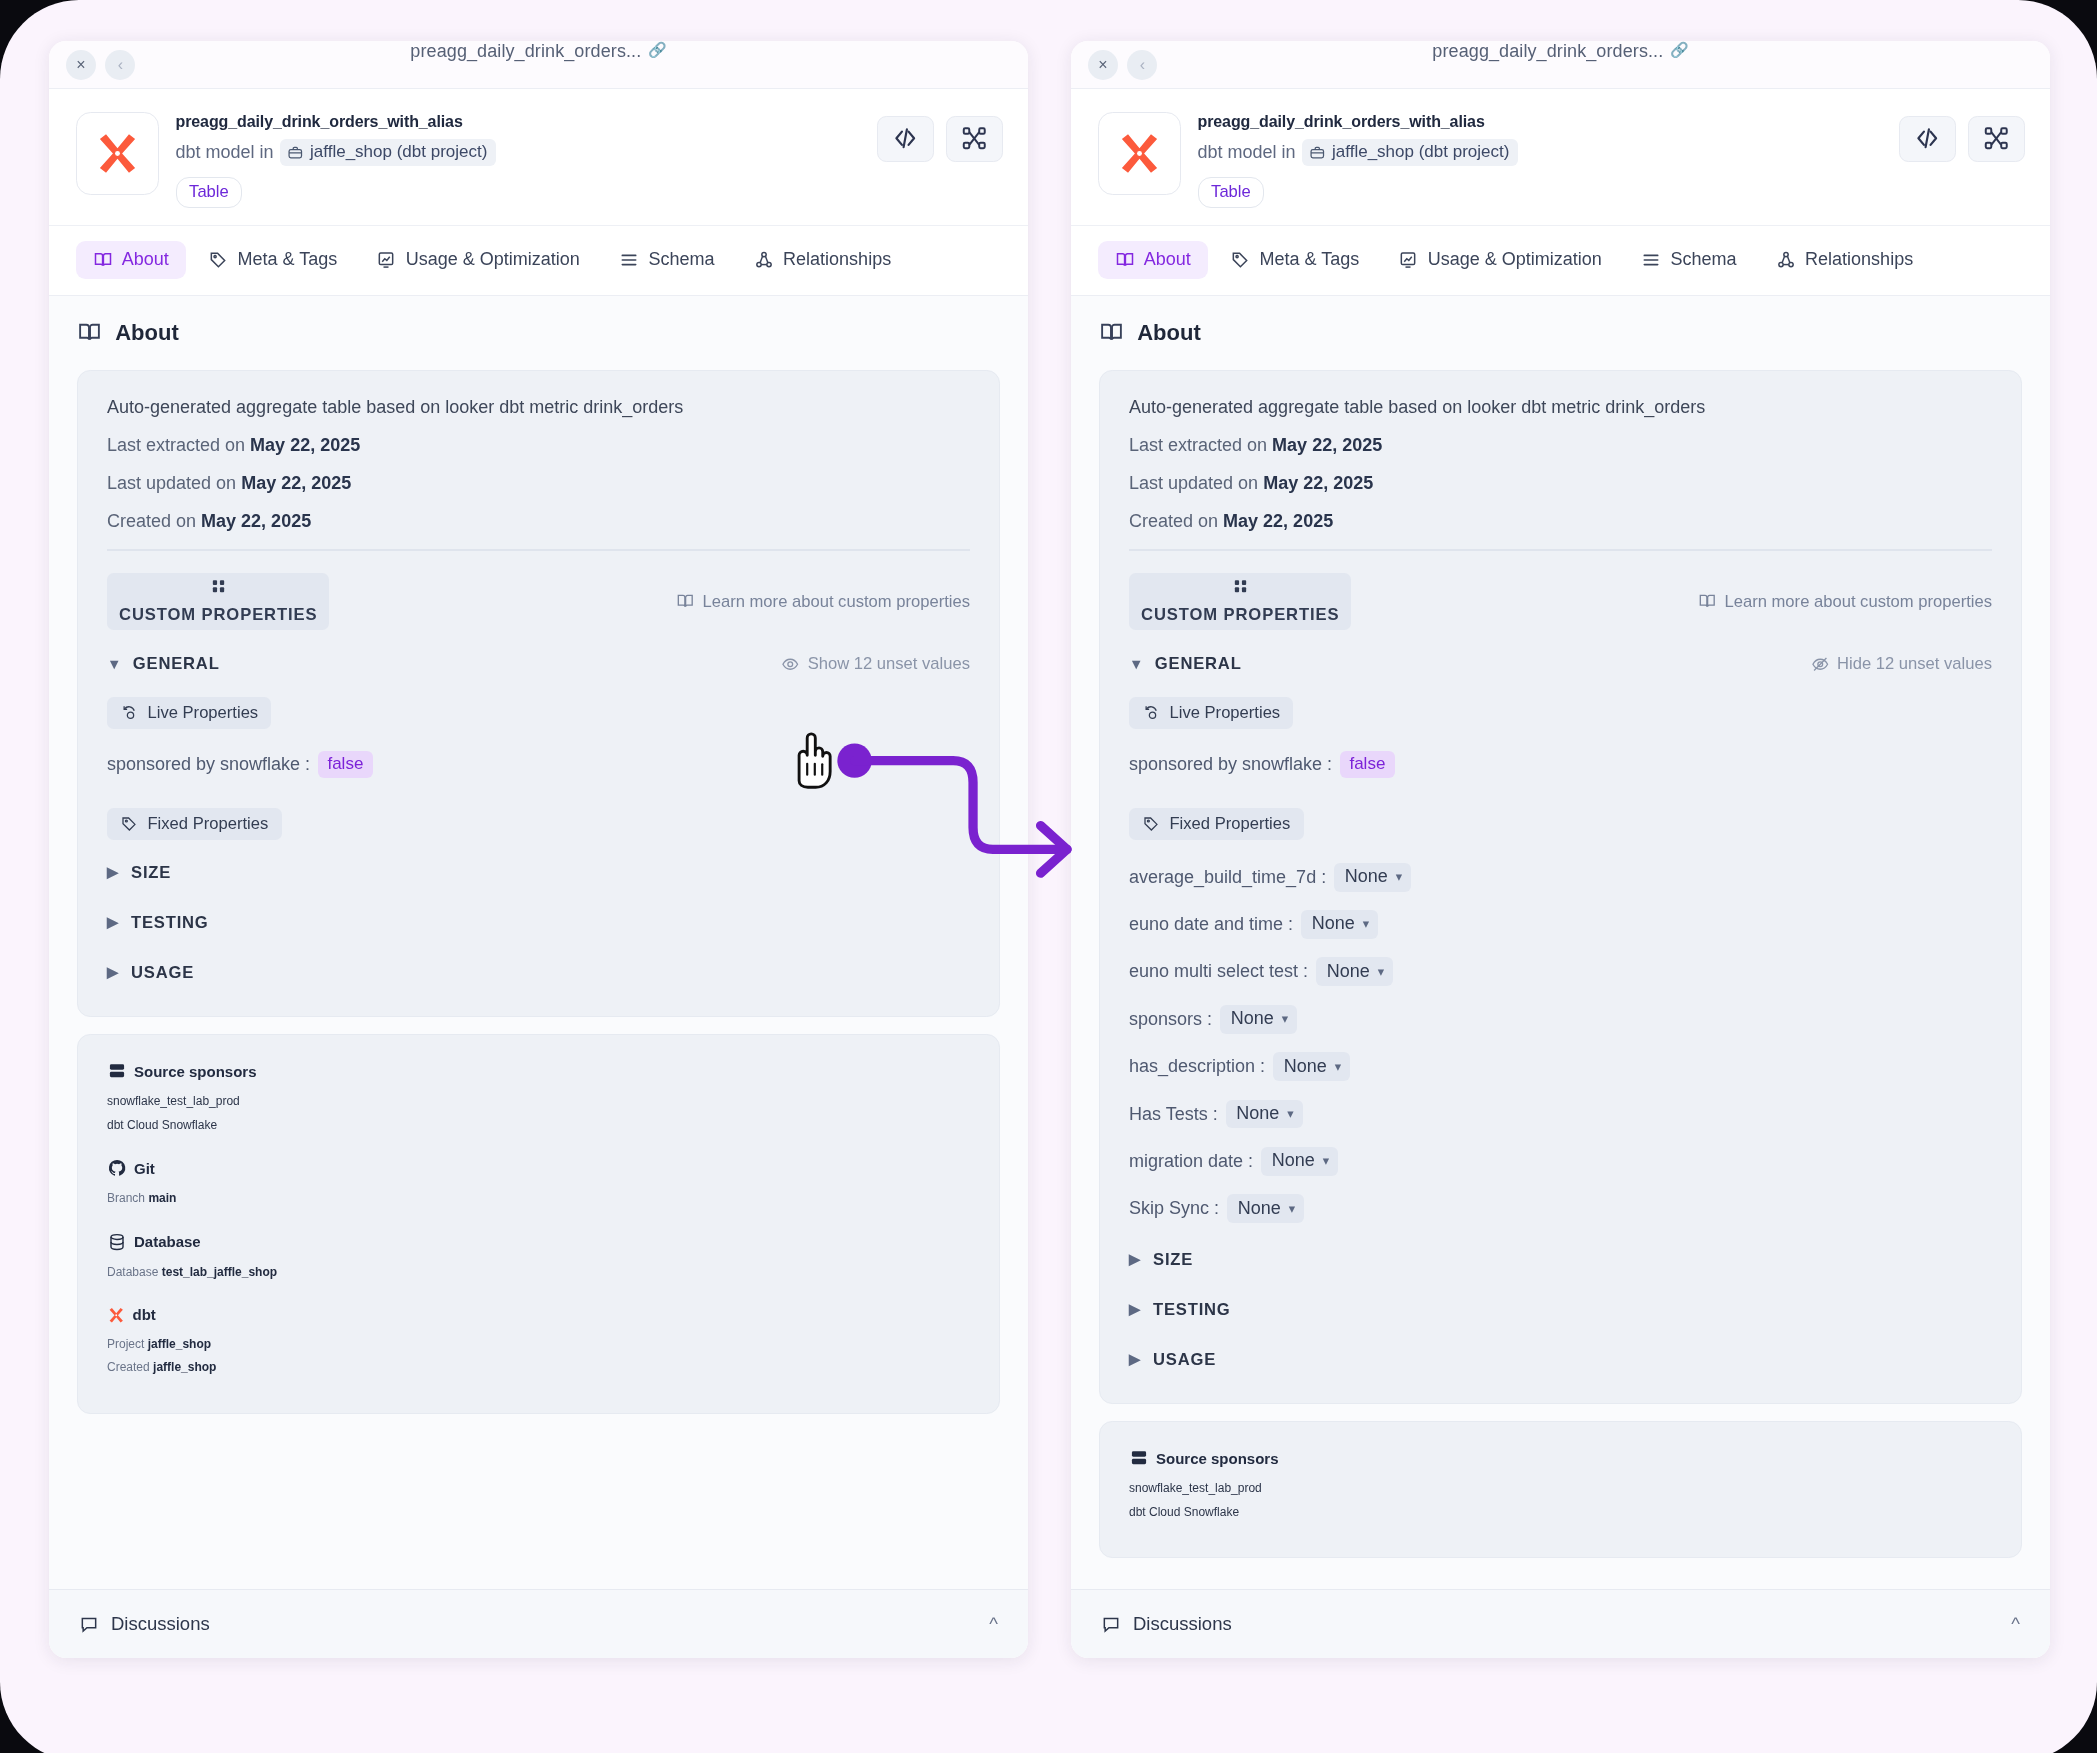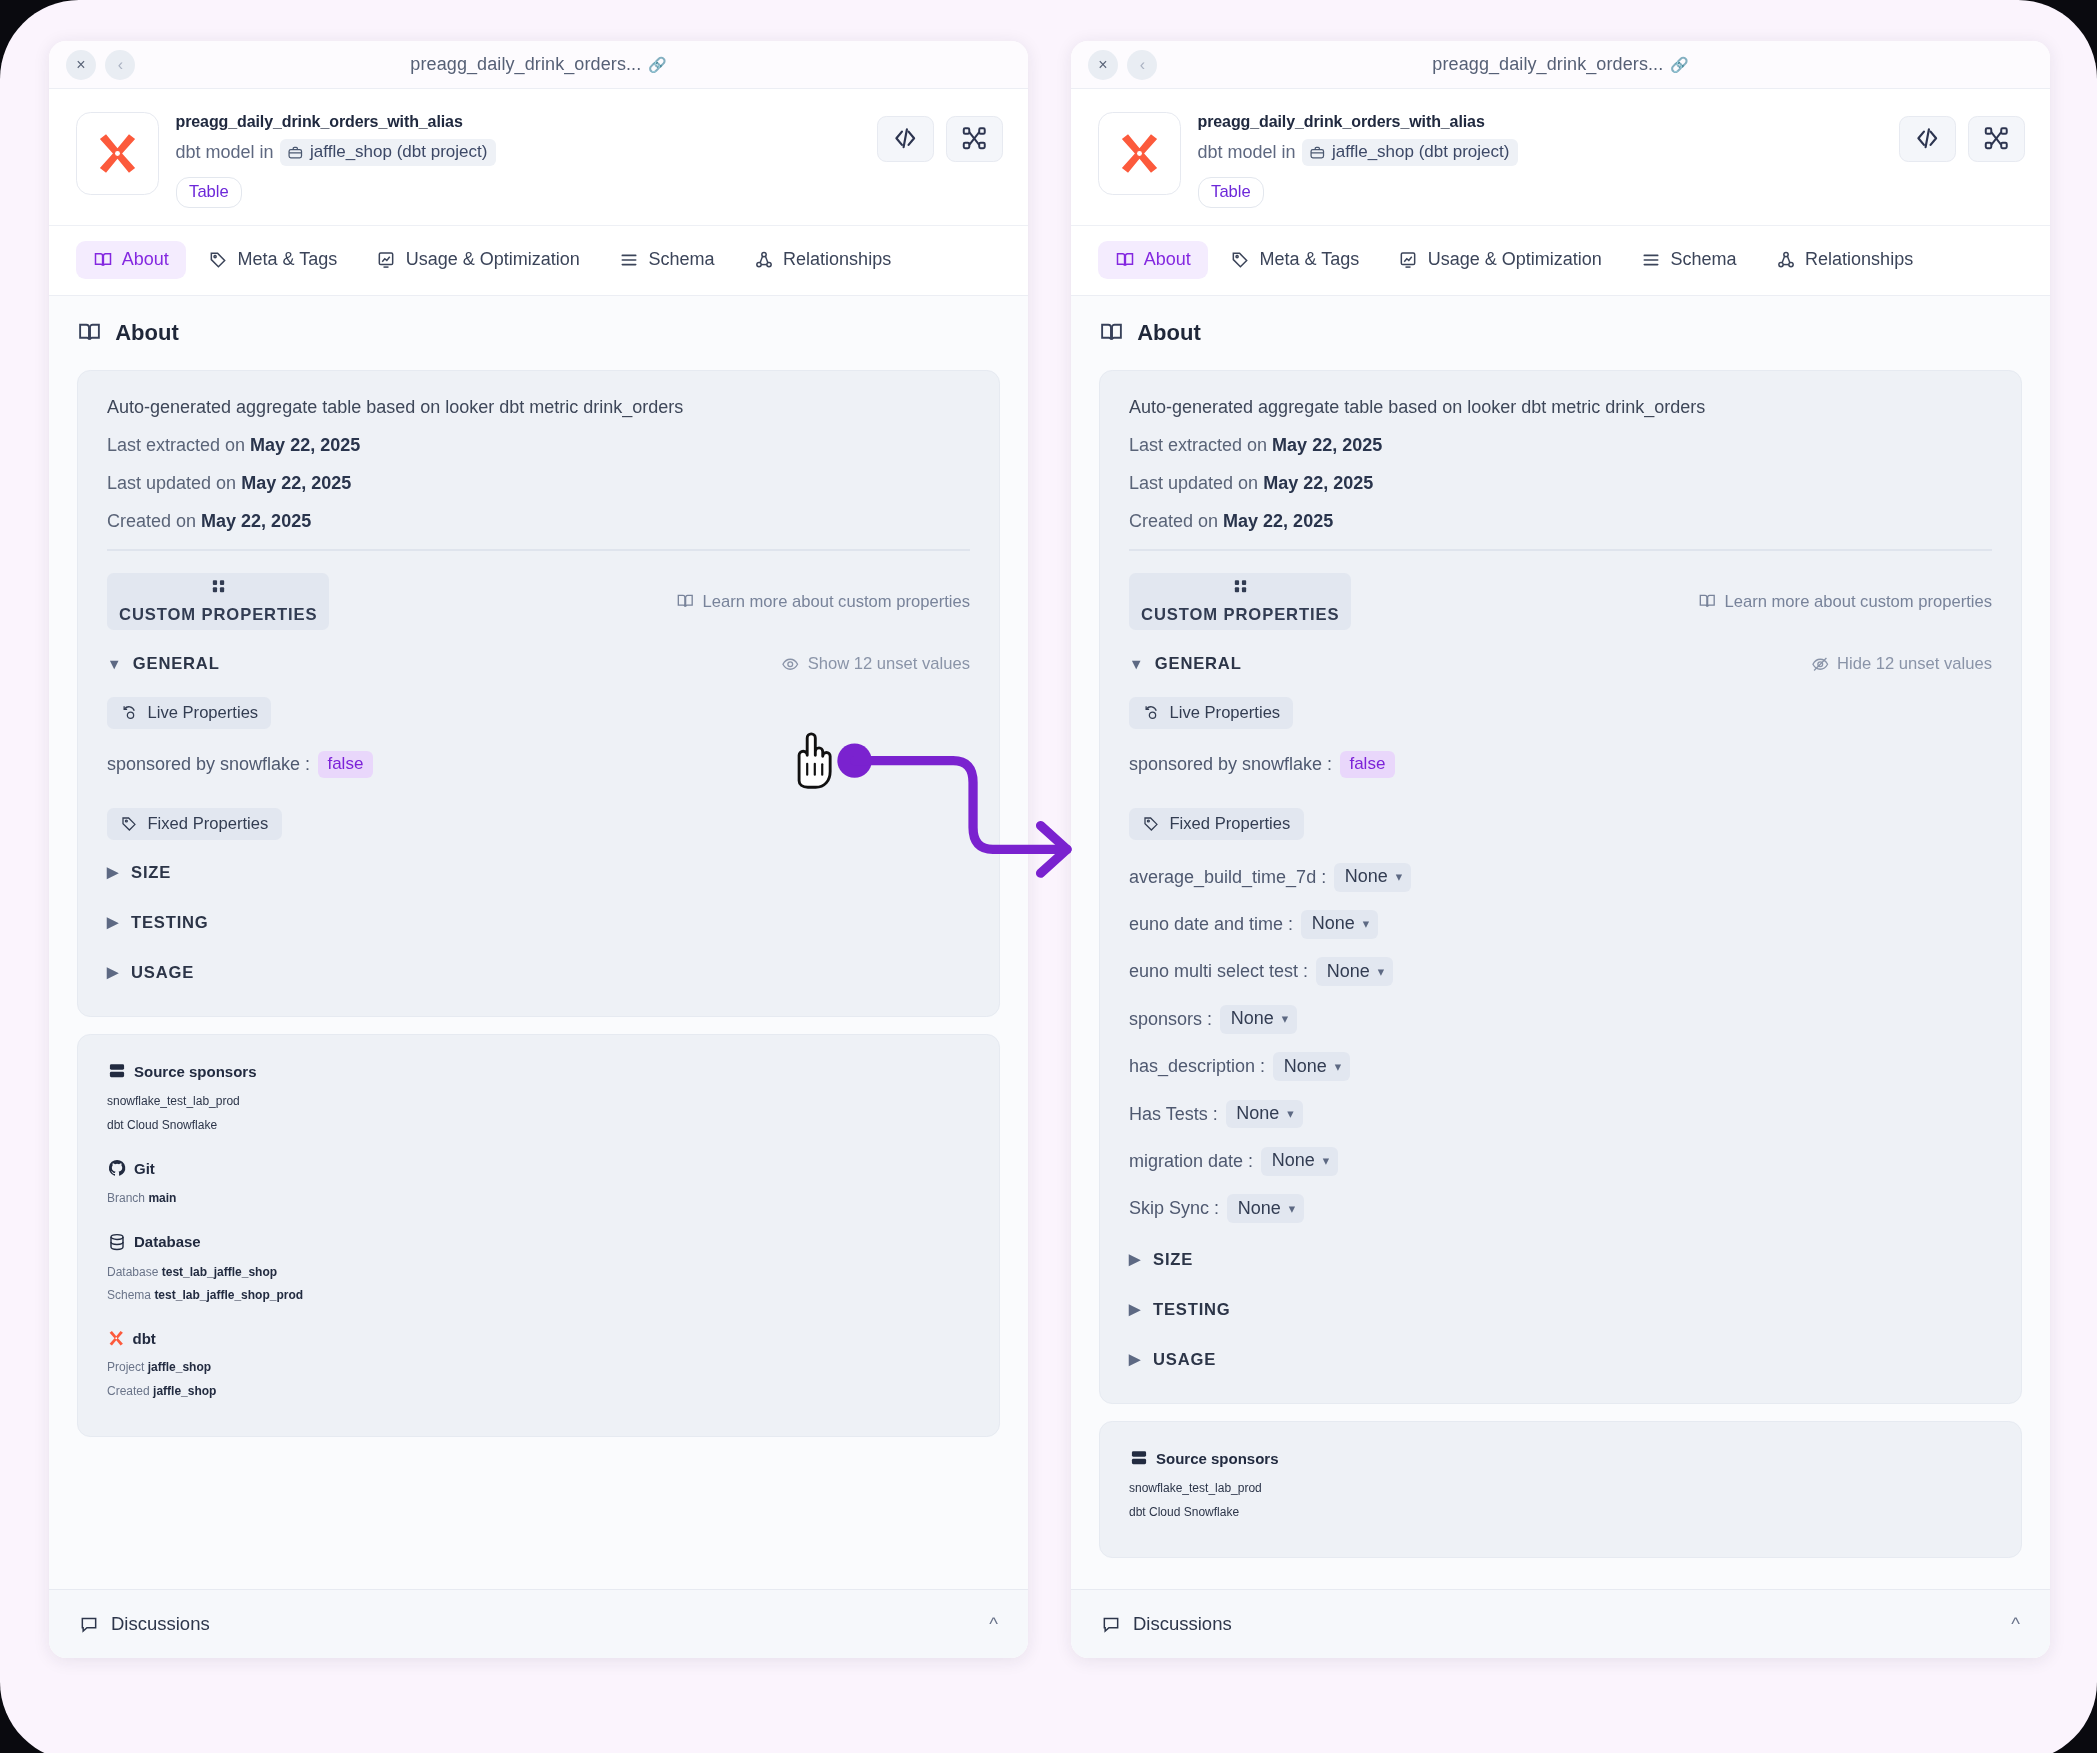--- a/index.html
+++ b/index.html
@@ -49,21 +49,21 @@
     width: 30px; height: 30px; border-radius: 50%;
     background: #e9edf3;
     display: flex; align-items: center; justify-content: center;
     margin-right: 9.3px;
     color: #5a6478;
     font-size: 16px; line-height: 1;
   }
   .circle-btn.back { color: #aab2c2; }
   .tb-title {
     position: absolute; left: 0; right: 0; top: 0; bottom: 0;
-    display: flex; align-items: center; justify-content: center;
+    display: flex; justify-content: center;
     gap: 6.6px;
     font-size: 18px; color: #566076; letter-spacing: 0.1px;
     pointer-events: none;
   }
   .tb-title .link-ic { color: #98a2b4; font-size: 15px; }
 
   
   .panel-head {
     flex: 0 0 auto;
     padding: 20px 25px 17px 26.5px;
@@ -481,24 +481,20 @@
               <svg viewBox="0 0 24 24" fill="none" stroke="currentColor" stroke-width="1.7">
                 <ellipse cx="12" cy="6" rx="7.2" ry="2.9"></ellipse>
                 <path d="M4.8 6v12c0 1.6 3.2 2.9 7.2 2.9s7.2-1.3 7.2-2.9V6"></path>
                 <path d="M4.8 12c0 1.6 3.2 2.9 7.2 2.9s7.2-1.3 7.2-2.9"></path>
               </svg>
               <span>Database</span>
             </div>
             <div class="src-item">
               <span class="k">Database</span>
               <span class="v">test_lab_jaffle_shop</span>
-            </div>
-            <div class="src-item">
-              <span class="k">Schema</span>
-              <span class="v">test_lab_jaffle_shop_prod</span>
             </div>
           </div>
 
           <div class="src-block">
             <div class="src-head">
               <svg class="dbt-x" viewBox="0 0 64 64">
                 <path d="M9 13 L17 7 L32 25 L47 7 L55 13 L38 32 L55 51 L47 57 L32 39 L17 57 L9 51 L26 32 Z" fill="#fc5a3c"></path>
                 <circle cx="32" cy="32" r="3.2" fill="#ffffff"></circle>
               </svg>
               <span>dbt</span>

